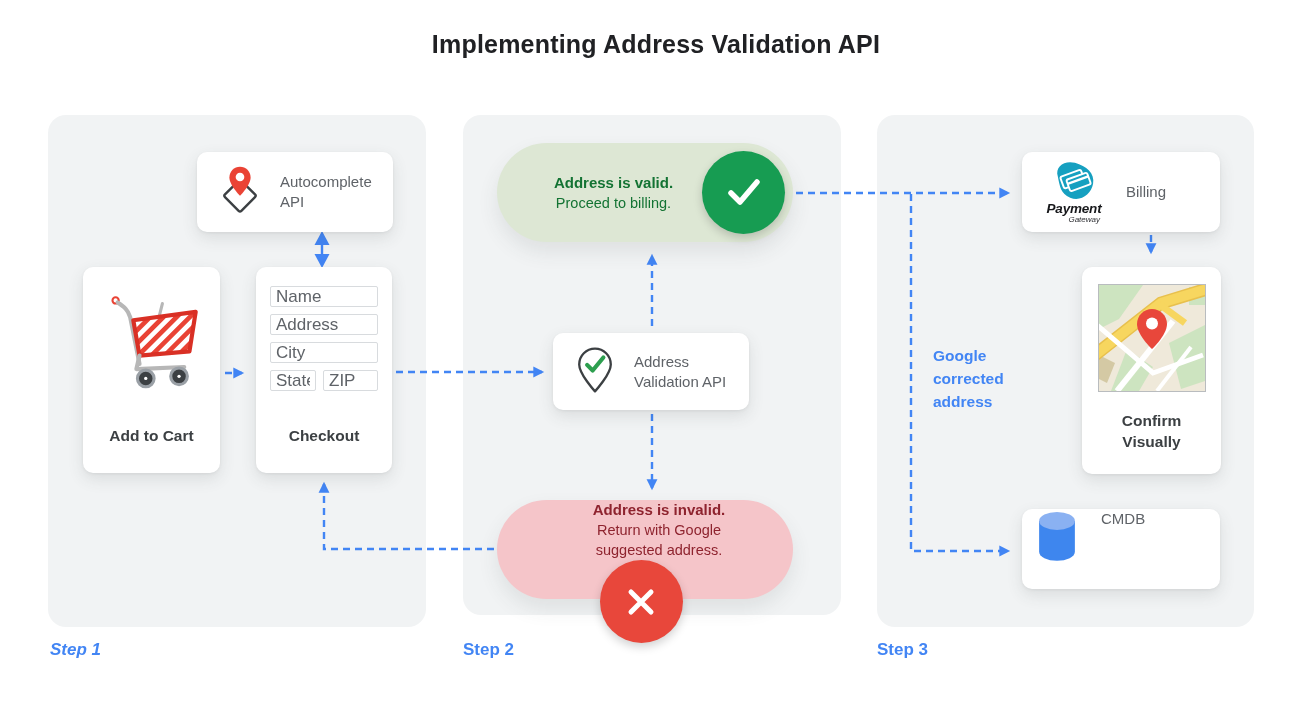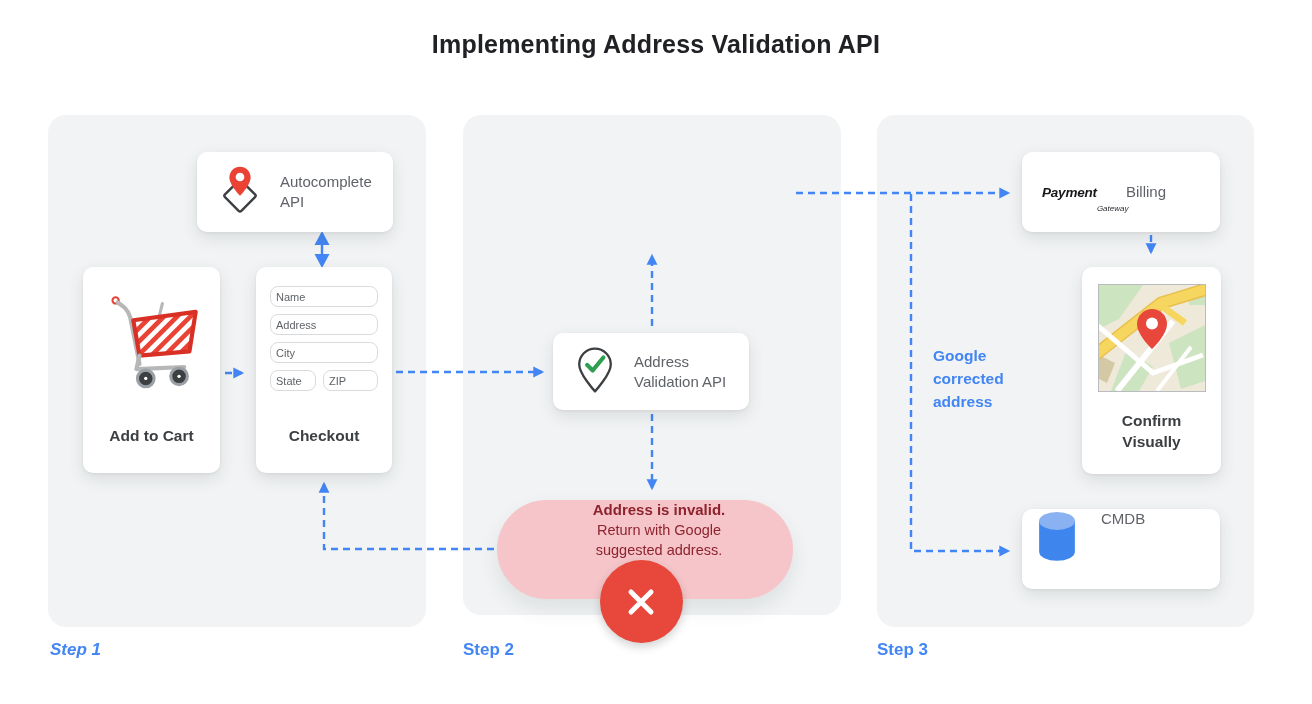--- a/index.html
+++ b/index.html
@@ -39,22 +39,22 @@
   #confirm-card{left:1082px;top:267px;width:139px;height:207px;}
 
   .card-label{position:absolute;left:0;right:0;bottom:28px;text-align:center;
               font-weight:700;font-size:15.5px;color:var(--label_text);}
   #confirm-card .card-label{bottom:22px;line-height:21px;padding:0 14px;}
 
   .cart-icon-wrap{position:absolute;left:0;right:0;top:22px;display:flex;justify-content:center;}
   .map-thumb-wrap{position:absolute;left:0;right:0;top:17px;display:flex;justify-content:center;}
 
   .checkout-form{position:absolute;left:14px;right:14px;top:19px;}
-  .field{display:block;width:100%;height:21px;border:1.5px solid #d8dbde;border-radius:8px;
-         background:#fff;font-size:11px;color:#5f6368;padding:0 5px;margin:0 0 7px 0;
+  .field{display:block;width:100%;height:21px;border:1.5px solid #d8dbde;border-radius:2px;
+         background:#fff;font-size:17px;color:#5f6368;padding:0 5px;margin:0 0 7px 0;
          box-sizing:border-box;font-family:inherit;outline:none;}
   .field::placeholder{color:#5f6368;opacity:1;}
   .field-row{display:flex;gap:7px;}
   .field-row .field-state{width:46px;flex:none;}
   .field-row .field-zip{flex:1;}
 
   .pill{position:absolute;width:296px;height:99px;border-radius:60px;display:flex;align-items:center;
         box-shadow:0 10px 20px rgba(60,64,67,.10);}
   #valid-pill{left:497px;top:143px;background:var(--valid_bg);}
   #invalid-pill{left:497px;top:500px;background:var(--invalid_bg);flex-direction:column;}
@@ -65,21 +65,21 @@
   #invalid-pill .pill-title,#invalid-pill .pill-sub{color:var(--invalid_text);}
   #invalid-pill .pill-sub{max-width:160px;margin:0 auto;}
   .badge{width:83px;height:83px;border-radius:50%;margin:0 8px 0 0;flex:none;
          display:flex;align-items:center;justify-content:center;box-shadow:0 4px 10px rgba(0,0,0,.18);}
   #valid-badge{background:var(--valid_circle);}
   #invalid-badge{background:var(--invalid_circle);}
 
   .store-note{position:absolute;left:933px;top:344px;width:110px;
               font-weight:700;font-size:15.5px;line-height:23px;color:var(--blue);}
 
-  .pg-logo{width:64px;flex:none;display:flex;flex-direction:row;align-items:center;}
+  .pg-logo{width:64px;flex:none;display:flex;flex-direction:column;align-items:center;}
   .pg-name{font-style:italic;font-weight:700;font-size:13.5px;color:#17181b;line-height:13px;letter-spacing:-.2px;}
   .pg-sub{font-style:italic;font-size:8px;color:#2b2c30;line-height:9px;align-self:flex-end;padding-right:6px;}
 
   .map-thumb{border:1.5px solid #b9bcbf;background:#efe9da;display:block;}
 </style>
 </head>
 <body>
 
 <div class="canvas">
 
@@ -150,20 +150,31 @@
       <input class="field" placeholder="Address" style="">
       <input class="field" placeholder="City" style="">
       <div class="field-row">
         <input class="field field-state" placeholder="State" style="">
         <input class="field field-zip" placeholder="ZIP" style="">
       </div>
     </div>
     <div class="card-label">Checkout</div>
   </div>
 
+  <div class="pill" id="valid-pill">
+    <div class="pill-text">
+      <div class="pill-title">Address is valid.</div>
+      <div class="pill-sub">Proceed to billing.</div>
+    </div>
+    <div class="badge" id="valid-badge">
+      <svg width="36" height="30" viewBox="0 0 36 30">
+        <path d="M5,15 L14,24 L31,4" stroke="#fff" stroke-width="5.5" fill="none" stroke-linecap="round" stroke-linejoin="round"></path>
+      </svg>
+    </div>
+  </div>
 
   <div class="card api-card" id="validation-card">
     <span>
       <svg width="52" height="54" viewBox="0 0 56 56">
         <path d="M28,5 C18.6,5 11,12.6 11,22 C11,32.5 28,51 28,51 C28,51 45,32.5 45,22 C45,12.6 37.4,5 28,5 Z" fill="#fff" stroke="#3c4043" stroke-width="2.5" stroke-linejoin="round"></path>
         <path d="M19.5,22.5 L25.5,28.5 L37,14.5" stroke="#2d9f4f" stroke-width="4.5" fill="none" stroke-linecap="round" stroke-linejoin="round"></path>
       </svg>
     </span>
     <span class="api-label">Address Validation API</span>
   </div>

